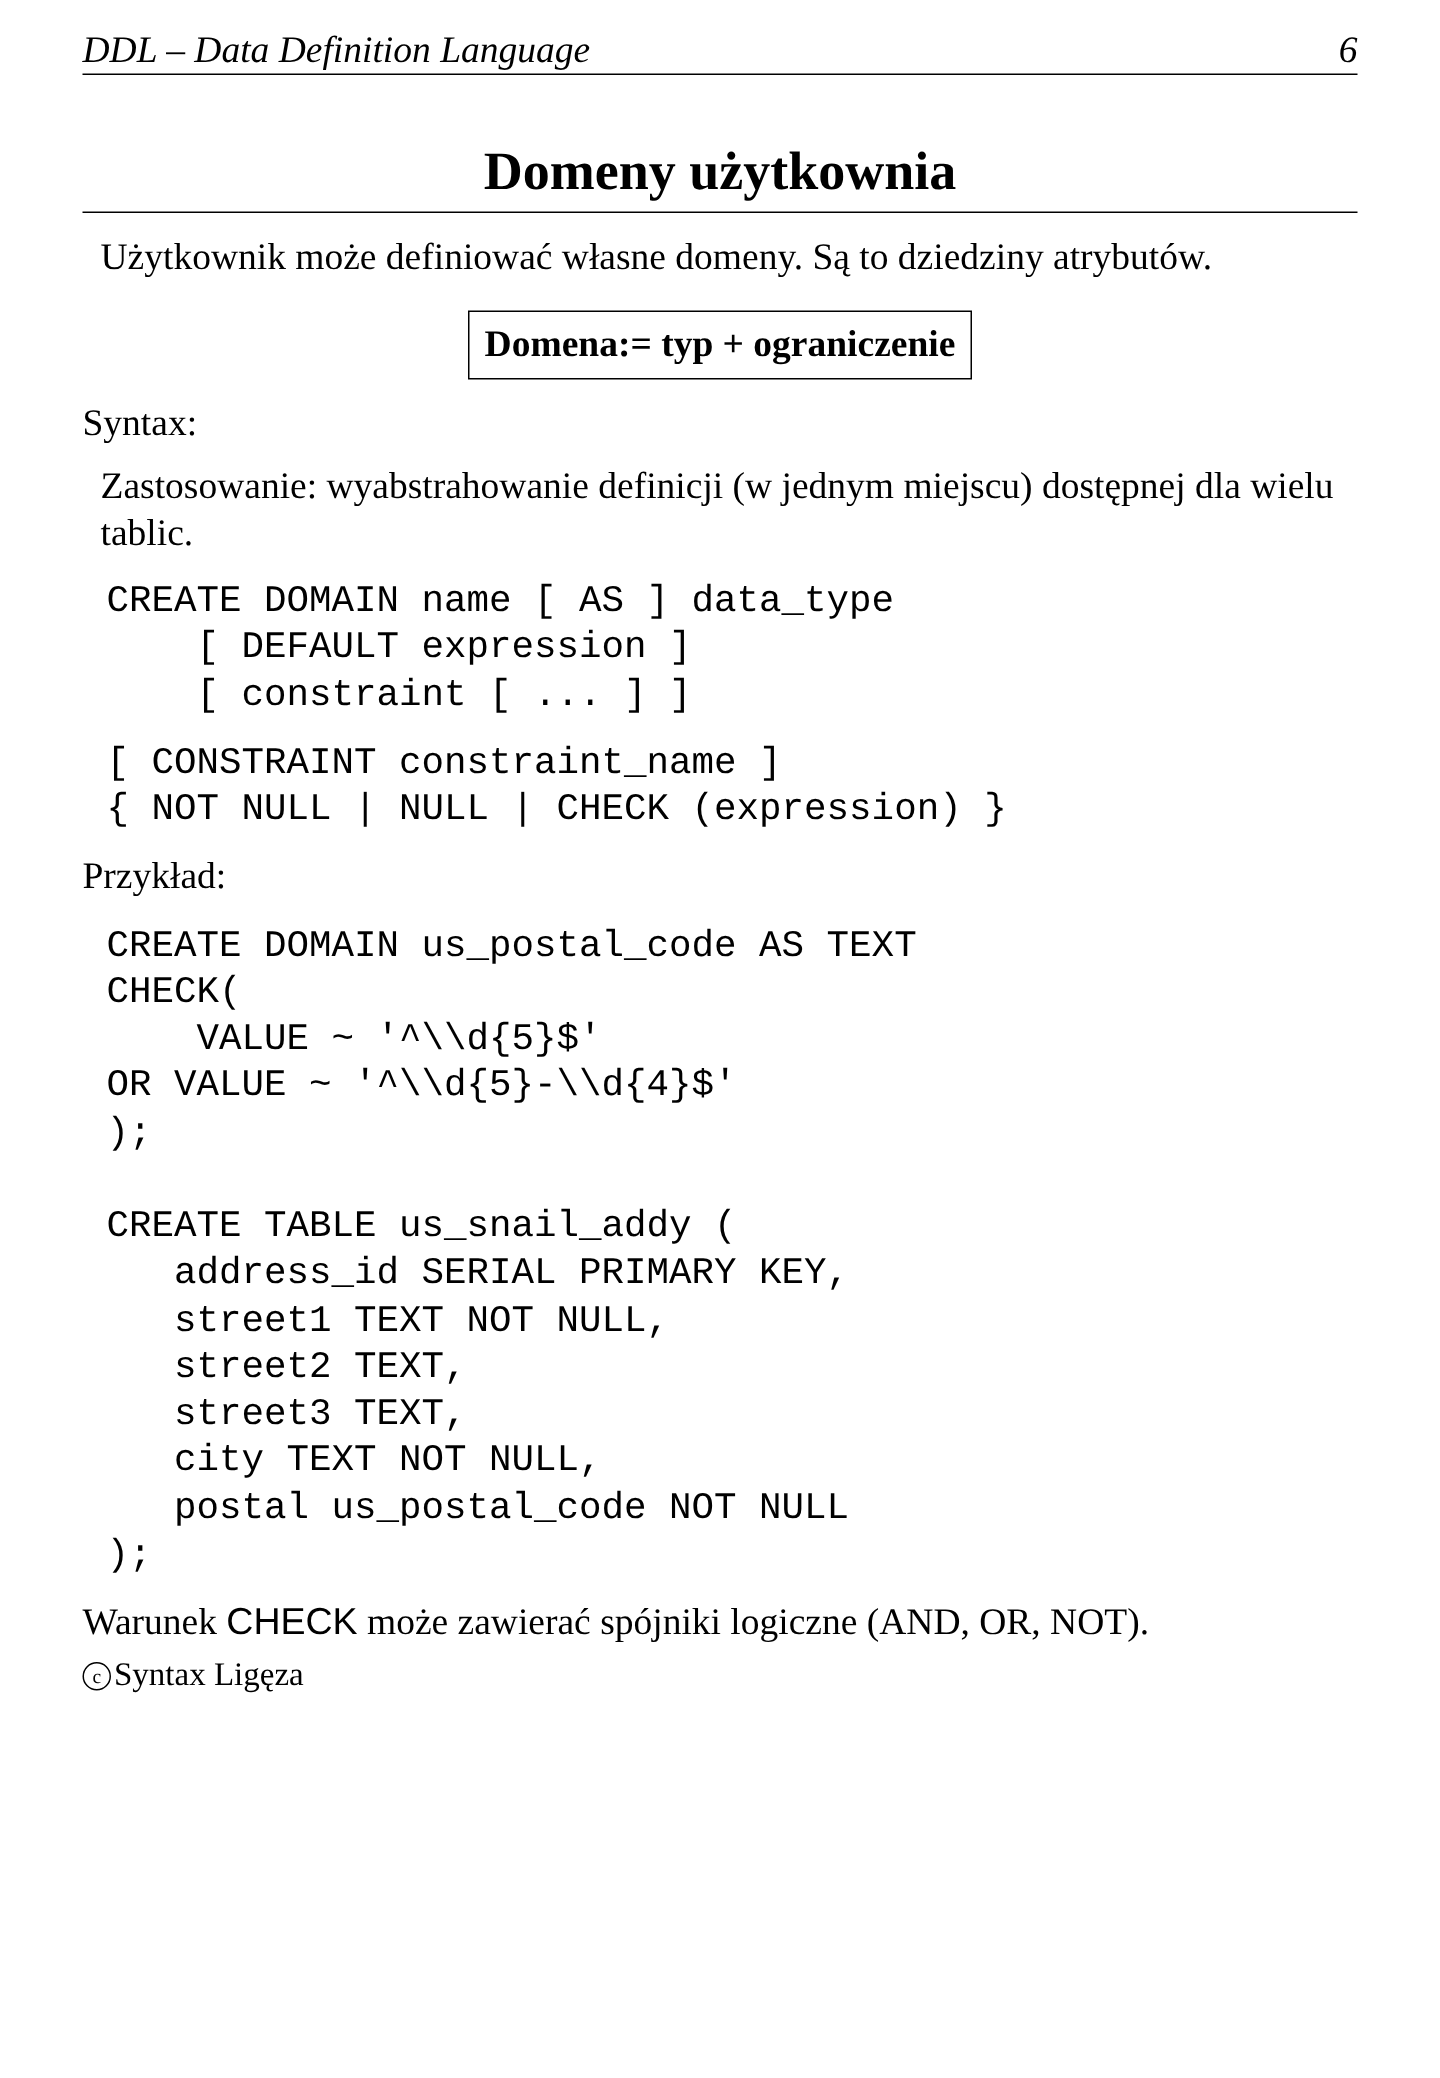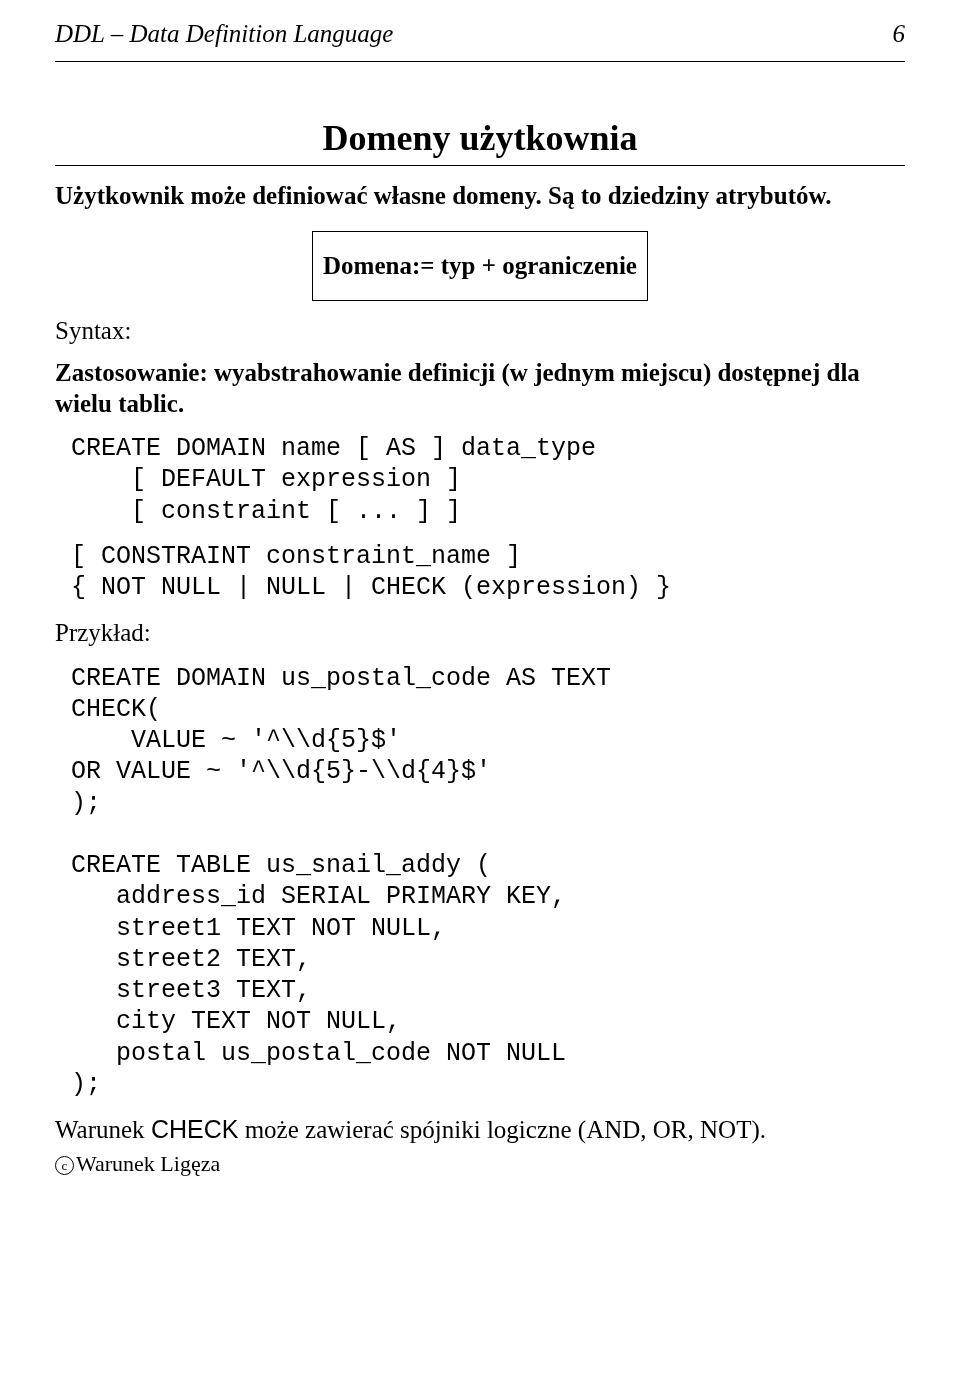--- a/index.html
+++ b/index.html
@@ -12,58 +12,57 @@
   }
   .page {
     padding: 20px 55px 20px 55px;
   }
   .header-row {
     display: flex;
     justify-content: space-between;
     font-style: italic;
     font-size: 25px;
     border-bottom: 1.5px solid #000;
-    padding-bottom: 13px;
+    padding-bottom: 1px;
   }
   .title {
     text-align: center;
     font-size: 36px;
     font-weight: bold;
-    margin-top: 55px;
+    margin-top: 43px;
     margin-bottom: 6px;
   }
   .title-rule {
     border-bottom: 1.5px solid #000;
     margin-bottom: 14px;
   }
   .body-text {
     font-size: 25px;
     line-height: 1.25;
   }
   .box {
     border: 1.2px solid #000;
     display: inline-block;
-    padding: 20px 10px;
+    padding: 8px 10px;
     font-weight: bold;
     font-size: 25px;
     margin: 10px auto 14px auto;
   }
   .box-wrap {
     text-align: center;
   }
   .code {
     font-family: "Courier New", Courier, monospace;
     font-size: 25px;
     white-space: pre;
     line-height: 1.25;
     margin: 14px 16px;
   }
   .para {
-    margin: 10px 0;
-    font-weight: bold;
+    margin: 10px 12px;
   }
   .footer {
     font-size: 22px;
     margin-top: 6px;
   }
   .copyright {
     display: inline-block;
     border: 1px solid #000;
     border-radius: 50%;
     width: 17px;
@@ -123,15 +122,15 @@
    street3 TEXT,
    city TEXT NOT NULL,
    postal us_postal_code NOT NULL
 );</div>
 
   <div class="body-text">
     <span>Warunek </span><span class="code-inline">CHECK</span><span> może zawierać spójniki logiczne (AND, OR, NOT).</span>
   </div>
 
   <div class="footer">
-    <span class="copyright">c</span><span>Warunek Ligęza</span>
+    <span class="copyright">c</span><span>Syntax Ligęza</span>
   </div>
 </div>
 
 </body></html>

